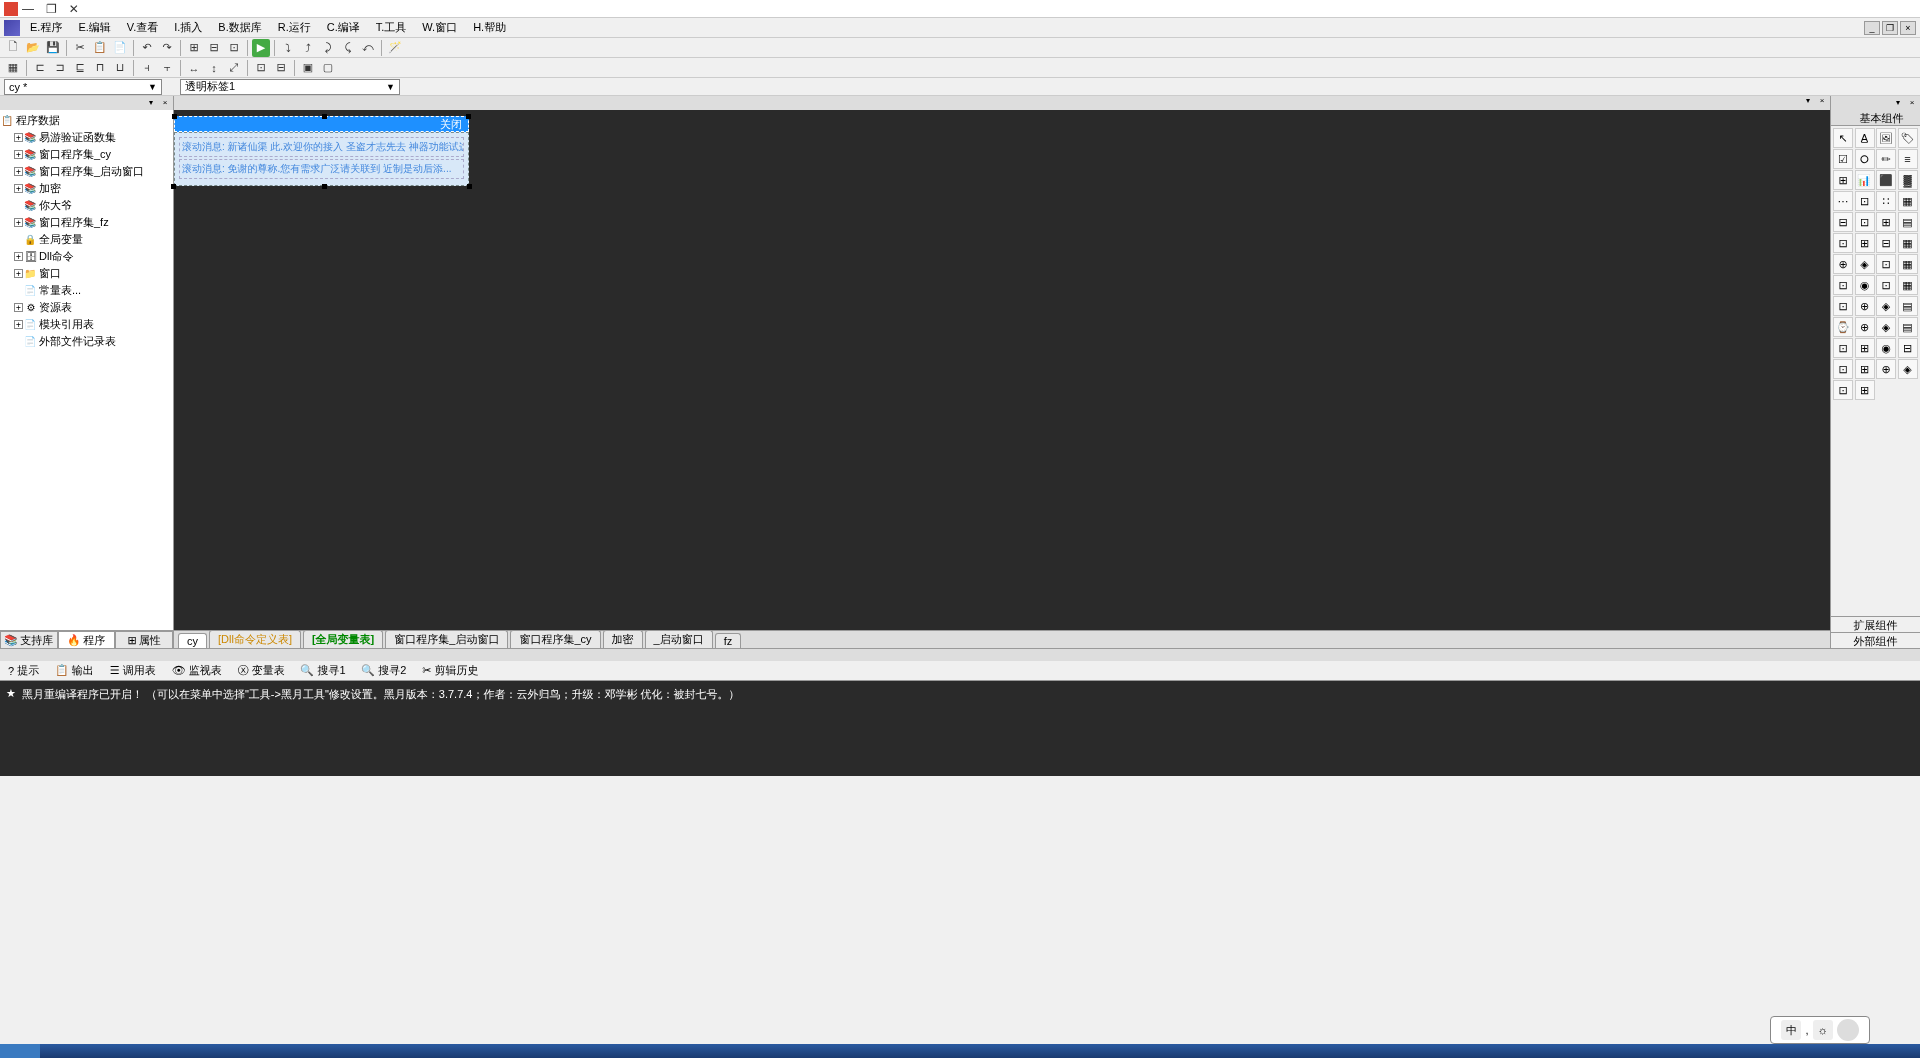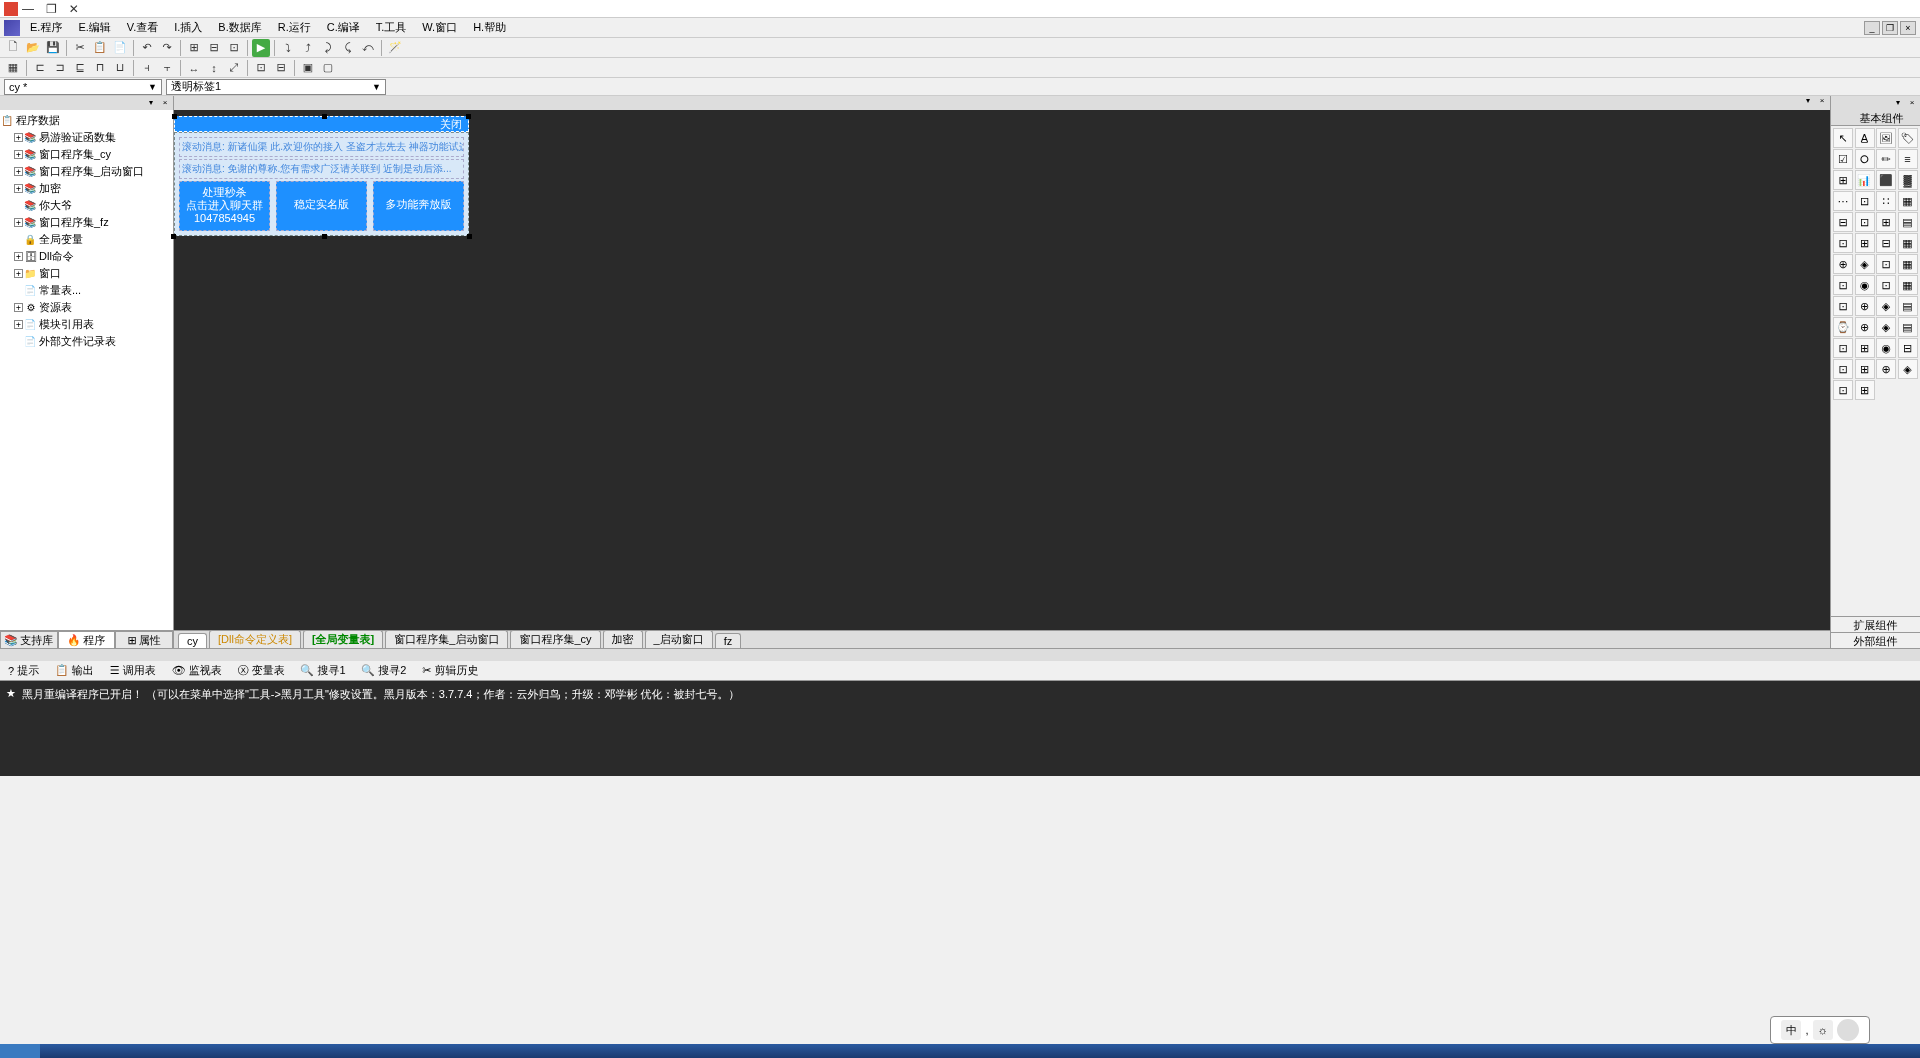--- a/index.html
+++ b/index.html
@@ -11,21 +11,21 @@
 .titlebar-controls span { cursor: pointer; font-size: 12px; color: #333; }
 .menubar { height: 20px; background: #f0f0f0; display: flex; align-items: center; padding: 0 4px; gap: 4px; border-bottom: 1px solid #ccc; }
 .menubar-icon { width: 16px; height: 16px; background: linear-gradient(135deg,#44a,#66c); }
 .menu-item { padding: 0 6px; cursor: pointer; font-size: 11px; }
 .mdi-controls { margin-left: auto; display: flex; gap: 2px; }
 .mdi-btn { width: 16px; height: 14px; border: 1px solid #999; background: #ddd; text-align: center; line-height: 12px; cursor: pointer; font-size: 9px; }
 .toolbar { height: 20px; background: #f0f0f0; display: flex; align-items: center; padding: 0 4px; gap: 2px; border-bottom: 1px solid #ccc; }
 .tb-btn { width: 18px; height: 18px; border: 1px solid transparent; display: flex; align-items: center; justify-content: center; cursor: pointer; font-size: 11px; color: #333; }
 .tb-sep { width: 1px; height: 16px; background: #aaa; margin: 0 2px; }
 .tb-green { background: #4a4; border-radius: 2px; }
-.combobar { height: 18px; background: #f0f0f0; display: flex; align-items: center; padding: 0 4px; gap: 4px; border-bottom: 1px solid #ccc; }
+.combobar { height: 18px; background: #f0f0f0; display: flex; align-items: center; padding: 0 4px; gap: 18px; border-bottom: 1px solid #ccc; }
 .combo { border: 1px solid #888; background: #fff; height: 16px; display: flex; align-items: center; padding: 0 4px; font-size: 11px; }
 .combo-arrow { margin-left: auto; font-size: 9px; }
 .main-area { display: flex; height: 552px; }
 .left-panel { width: 174px; background: #f0f0f0; display: flex; flex-direction: column; border-right: 1px solid #999; }
 .panel-header { height: 14px; background: #ddd; display: flex; justify-content: flex-end; align-items: center; padding: 0 2px; gap: 2px; }
 .panel-hbtn { width: 12px; height: 10px; font-size: 8px; text-align: center; cursor: pointer; }
 .tree { flex: 1; background: #fff; overflow: auto; padding: 2px; }
 .tree-root { font-weight: normal; display: flex; align-items: center; gap: 2px; padding: 1px 0; }
 .tree-item { display: flex; align-items: center; gap: 2px; padding: 1px 0; font-size: 11px; cursor: pointer; }
 .tree-item.l1 { padding-left: 12px; }
@@ -264,29 +264,20 @@
       <div class="form-design">
         <div class="form-tb">
           <span>关闭</span>
           <div class="handle" style="left:-3px;top:-3px"></div>
           <div class="handle" style="left:50%;top:-3px"></div>
           <div class="handle" style="right:-3px;top:-3px"></div>
         </div>
         <div class="form-body">
           <div class="tag-row">滚动消息: 新诸仙渠 此.欢迎你的接入 圣盗才志先去 神器功能试这版</div>
           <div class="tag-row">滚动消息: 免谢的尊称.您有需求广泛请关联到 近制是动后添...</div>
-          <div class="btn-row">
-            <div class="form-btn">
-              <div>处理秒杀</div>
-              <div>点击进入聊天群</div>
-              <div>1047854945</div>
-            </div>
-            <div class="form-btn"><br><span>稳定实名版</span></div>
-            <div class="form-btn"><br><span>多功能奔放版</span></div>
-          </div>
         </div>
         <div class="handle" style="left:-3px;bottom:-3px"></div>
         <div class="handle" style="left:50%;bottom:-3px"></div>
         <div class="handle" style="right:-3px;bottom:-3px"></div>
       </div>
     </div>
     <div class="editor-tabs" id="etabs">
         <div class="etab active">cy</div>
         <div class="etab yellow">[Dll命令定义表]</div>
         <div class="etab green">[全局变量表]</div>

